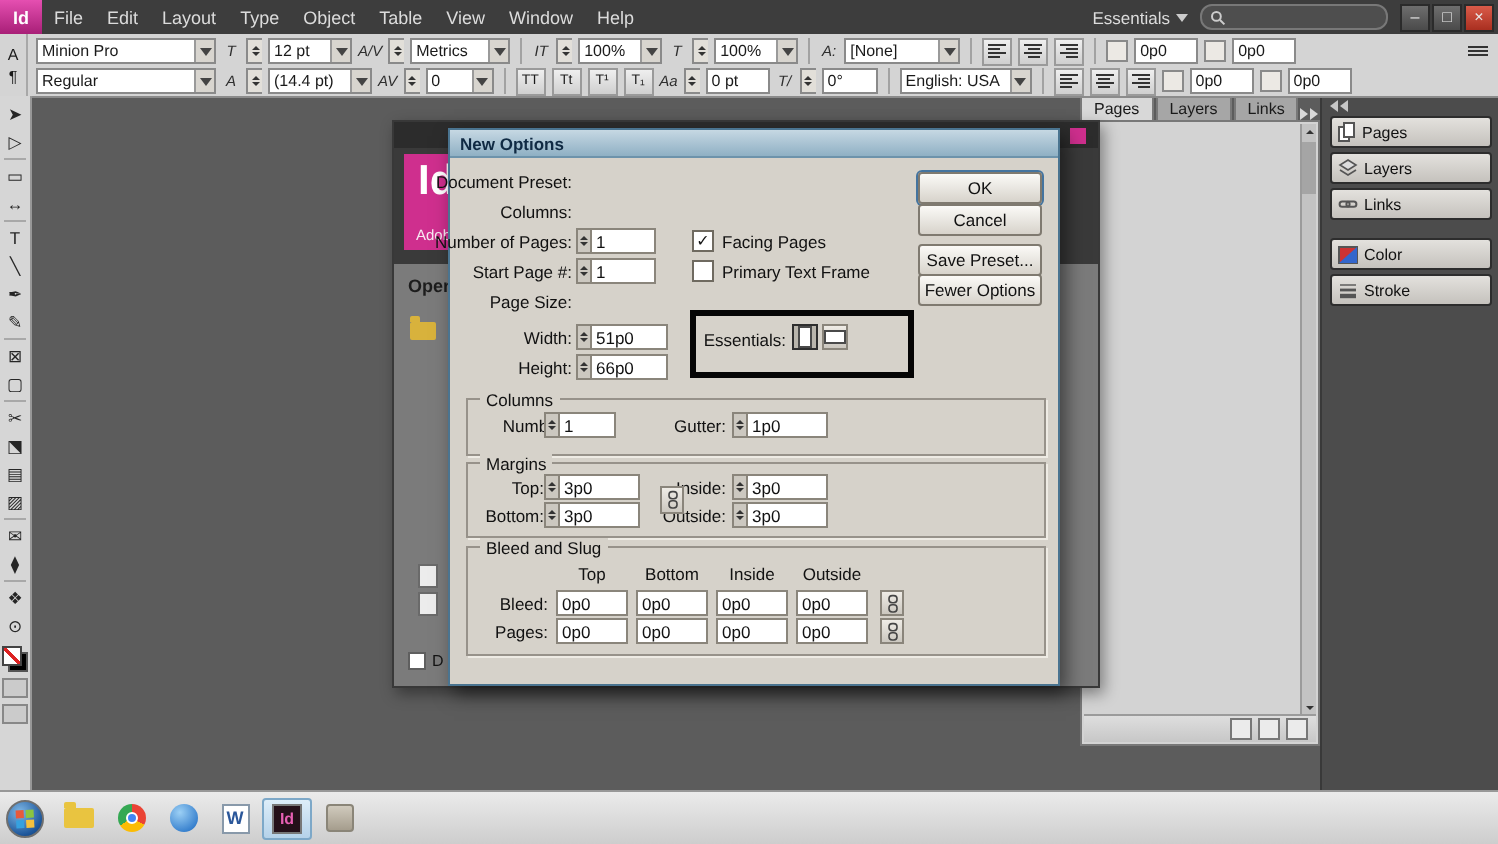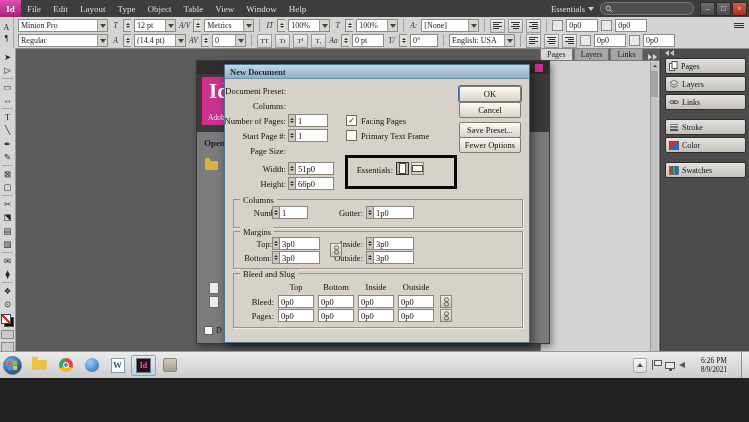--- a/index.html
+++ b/index.html
@@ -1,17 +1,17 @@
 <!DOCTYPE html>
 <html><head>
 <meta charset="utf-8">
 <style>
   html,body{margin:0;padding:0;background:#222;}
-  #screen{position:relative;width:749px;height:378px;overflow:hidden;background:#1d4ed8;
-          font-family:Liberation Serif, serif;color:#111;cursor:default;}
+  #screen{position:relative;width:749px;height:422px;overflow:hidden;background:#1d4ed8;
+          font-family:Liberation Sans, sans-serif;color:#111;cursor:default;}
   i{font-style:normal;}
   
   .menubar{position:absolute;top:0;left:0;right:0;height:17px;background:#3d3d3d;display:flex;
            align-items:center;color:#dcdcdc;font-size:9px;z-index:100;}
   .app-logo{width:21px;height:17px;background:linear-gradient(#e54fb1,#a81f77);color:#fff;font-weight:bold;
             display:flex;align-items:center;justify-content:center;font-size:9px;}
   .menu-item{padding:0 6px;height:100%;display:flex;align-items:center;white-space:nowrap;}
   .mb-right{margin-left:auto;display:flex;align-items:center;gap:6px;padding-right:2px;}
   .workspace{display:flex;align-items:center;gap:3px;font-size:8.5px;}
   .tri-d{width:0;height:0;border-left:3px solid transparent;border-right:3px solid transparent;border-top:4px solid #444;}
@@ -535,48 +535,38 @@
         <svg width="10" height="10" viewBox="0 0 10 10">
             <rect x="0.8" y="3.8" width="5" height="2.6" rx="1.3" fill="none" stroke="#555"></rect>
             <rect x="4.2" y="3.8" width="5" height="2.6" rx="1.3" fill="none" stroke="#555"></rect>
           </svg>
         <span>Links</span>
       </div>
     </div>
     <div class="dock-group">
       <div class="dock-btn">
         <svg width="10" height="9" viewBox="0 0 10 9">
+            <rect x="0.5" y="0.5" width="9" height="8" fill="#c33" stroke="#555"></rect>
+            <path d="M0.5 8.5 9.5 0.5 9.5 8.5Z" fill="#36c"></path>
+          </svg>
+        <span>Color</span>
+      </div>
+      <div class="dock-btn">
+        <svg width="10" height="9" viewBox="0 0 10 9">
             <line x1="1" y1="1.5" x2="9" y2="1.5" stroke="#555" stroke-width="0.7"></line>
             <line x1="1" y1="4" x2="9" y2="4" stroke="#555" stroke-width="1.4"></line>
             <line x1="1" y1="7" x2="9" y2="7" stroke="#555" stroke-width="2.2"></line>
           </svg>
         <span>Stroke</span>
       </div>
-      <div class="dock-btn">
-        <svg width="10" height="9" viewBox="0 0 10 9">
-            <rect x="0.5" y="0.5" width="9" height="8" fill="#c33" stroke="#555"></rect>
-            <path d="M0.5 8.5 9.5 0.5 9.5 8.5Z" fill="#36c"></path>
-          </svg>
-        <span>Color</span>
-      </div>
-    </div>
-    <div class="dock-group">
-      <div class="dock-btn">
-        <svg width="10" height="9" viewBox="0 0 10 9">
-            <rect x="0.5" y="0.5" width="3" height="8" fill="#c33" stroke="#444" stroke-width="0.5"></rect>
-            <rect x="3.5" y="0.5" width="3" height="8" fill="#3a7" stroke="#444" stroke-width="0.5"></rect>
-            <rect x="6.5" y="0.5" width="3" height="8" fill="#36c" stroke="#444" stroke-width="0.5"></rect>
-          </svg>
-        <span>Swatches</span>
-      </div>
     </div>
   </div>
 
   <div class="dialog">
-    <div class="d-title">New Document</div>
+    <div class="d-title">New Options</div>
 
     <div class="d-label" style="right:243px;top:21px">Document Preset:</div>
 
     <div class="d-label" style="right:243px;top:36px">Columns:</div>
 
     <div class="d-label" style="right:243px;top:51px">Number of Pages:</div>
     <div class="d-field" style="left:63px;top:49px;width:40px">
       <span class="d-spin">
           <i class="mtu"></i>
           <i class="mtd"></i>
@@ -766,30 +756,15 @@
       </div>
     <div class="tb-app">
         <span class="ic-word">W</span>
       </div>
     <div class="tb-app active">
         <span class="ic-id">Id</span>
       </div>
     <div class="tb-app">
         <span class="ic-six"></span>
       </div>
-    <div class="tray">
-      <div class="tray-up">
-          <i class="mtu-dark"></i>
-        </div>
-      <div class="tray-icons">
-        <span class="ti-flag"></span>
-        <span class="ti-net"></span>
-        <span class="ti-vol"></span>
-      </div>
-      <div class="clock">
-        <div>6:26 PM</div>
-        <div>8/9/2021</div>
-      </div>
-      <div class="show-desktop"></div>
-    </div>
   </div>
 
 </div>
 
 </body></html>

